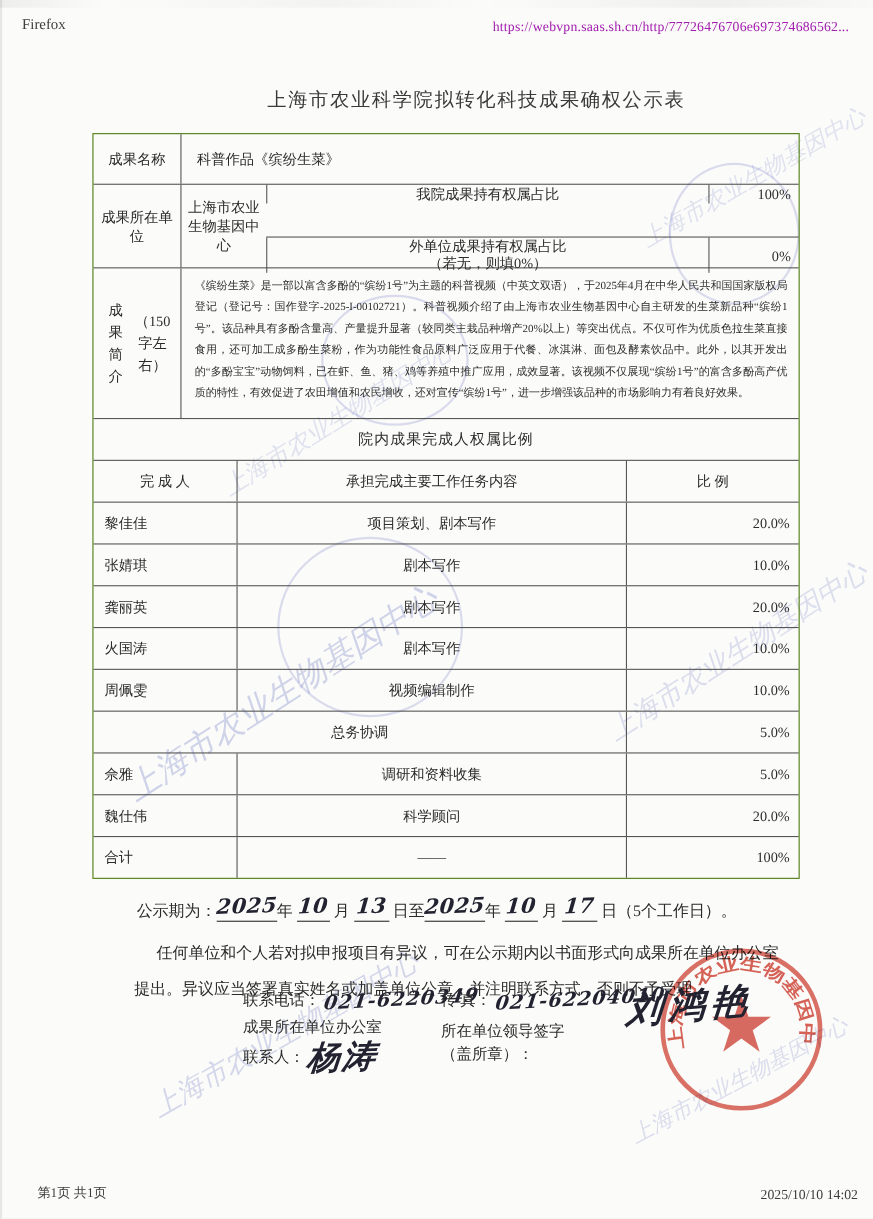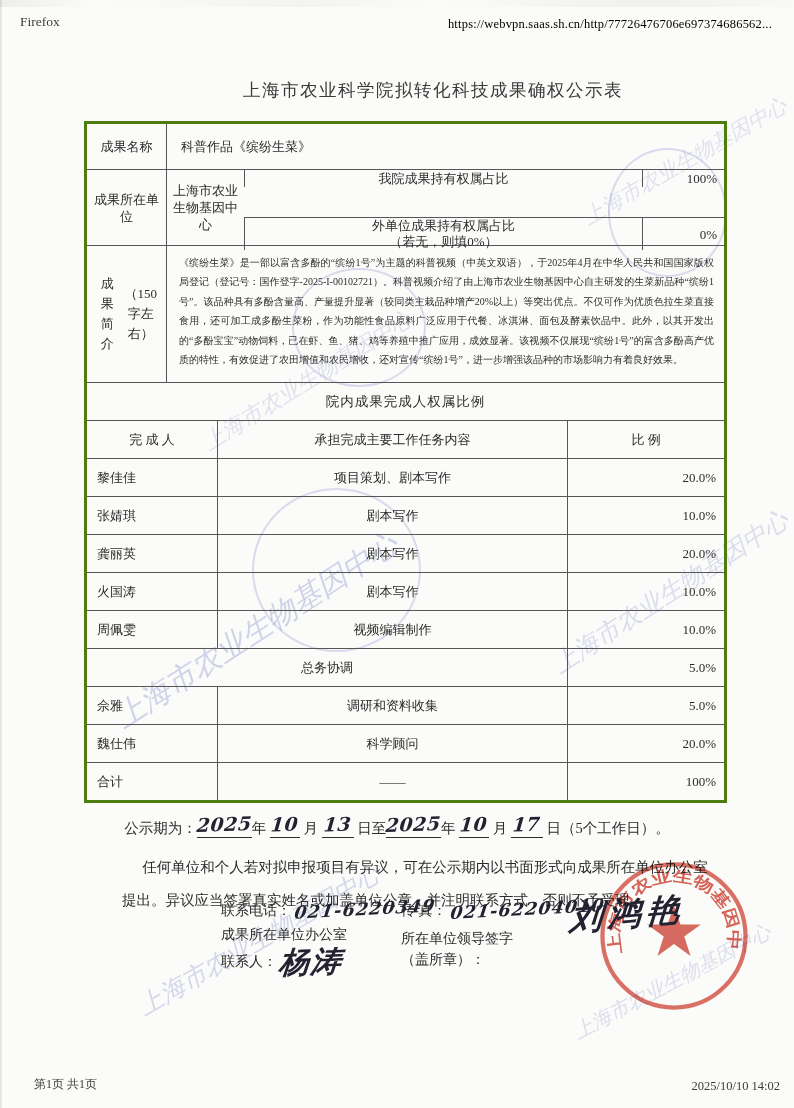--- a/index.html
+++ b/index.html
@@ -8,28 +8,28 @@
     background:#fbfbf9;overflow:hidden;
     font-family:"Liberation Serif","DejaVu Serif",serif;color:#2b2b2b;
   }
   .scan-edge-top{position:absolute;top:0;left:0;right:0;height:7px;
     background:linear-gradient(90deg,rgba(0,0,0,.12),rgba(0,0,0,0) 12%,rgba(0,0,0,.07) 38%,rgba(0,0,0,0) 55%,rgba(0,0,0,.10) 82%,rgba(0,0,0,.02));
     opacity:.45;}
   .scan-edge-left{position:absolute;top:0;left:0;bottom:0;width:2px;background:rgba(0,0,0,.08);}
 
   
   .ph-browser{position:absolute;left:20px;top:14px;font-size:13.5px;color:#3d3d3d;}
-  .ph-url{position:absolute;right:22px;top:17px;font-size:12.5px;color:#000000;letter-spacing:.2px;}
+  .ph-url{position:absolute;right:22px;top:17px;font-size:12.5px;color:#a21caf;letter-spacing:.2px;}
 
   .doc-title{position:absolute;top:78px;left:0;width:100%;text-align:center;
     font-family:"Liberation Sans","DejaVu Sans",sans-serif;
     font-size:17.5px;font-weight:500;letter-spacing:1.5px;color:#3a3a3a;padding-left:36px;}
 
   
-  .doc-table{position:absolute;left:84px;top:121px;width:643px;border:3px solid #4d7c0f;box-sizing:border-box;background:transparent;}
+  .doc-table{position:absolute;left:84px;top:121px;width:643px;border:1px solid #4d7c0f;box-sizing:border-box;background:transparent;}
   .tr{display:flex;border-top:1px solid #565656;box-sizing:border-box;}
   .tr:first-child{border-top:none;}
   .td{border-left:1px solid #565656;display:flex;align-items:center;justify-content:center;
       font-size:13px;box-sizing:border-box;line-height:17px;}
   .td:first-child{border-left:none;}
   .h46{height:45px}.h76{height:76px}.h137{height:137px}.h38{height:38px}
   .w-label{width:79px;flex:0 0 79px;text-align:center;padding:0 6px;}
   .w-unit{width:78px;flex:0 0 78px;text-align:center;padding:0 6px;}
   .w-val{width:82px;flex:0 0 82px;justify-content:flex-end;padding-right:7px;}
   .grow{flex:1 1 auto;}

